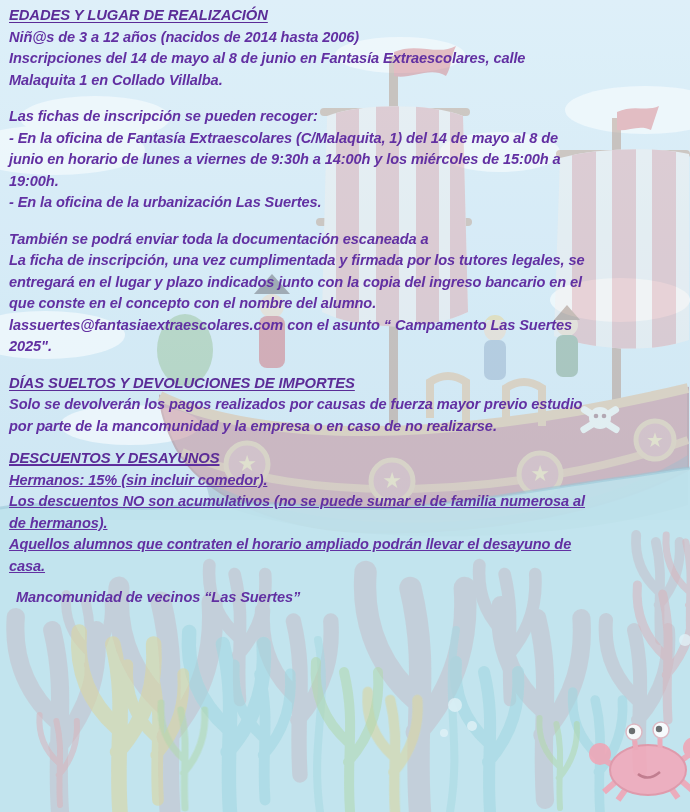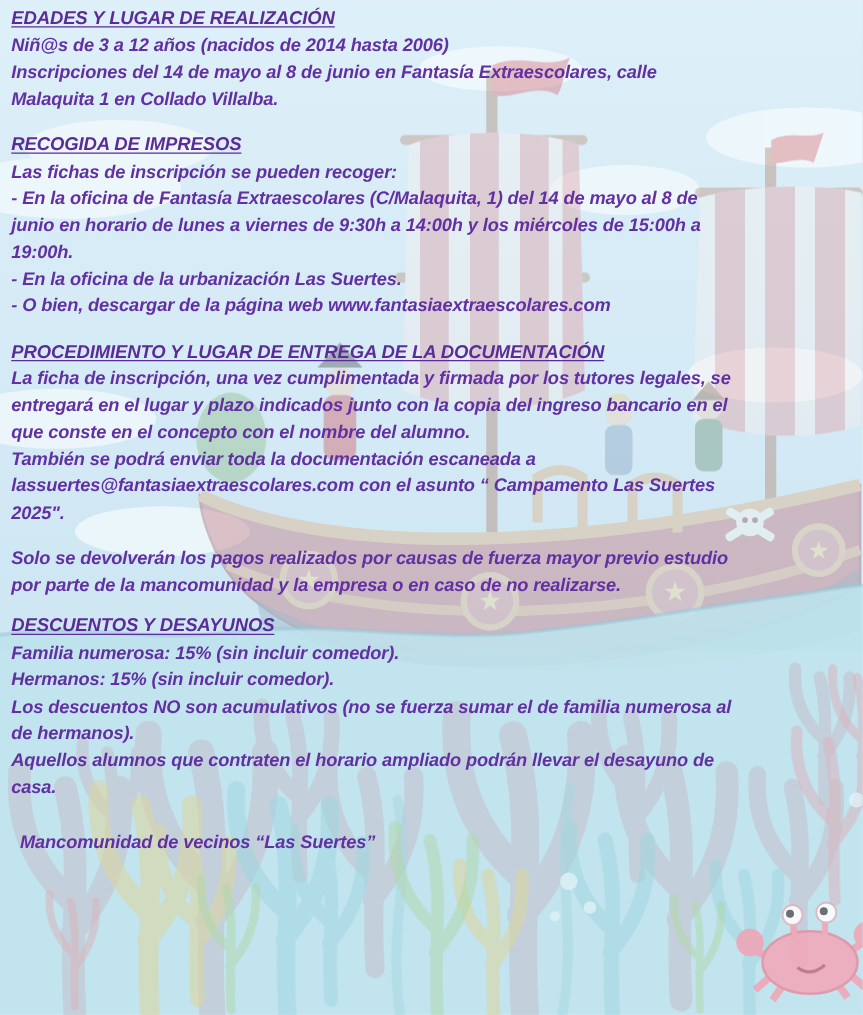--- a/index.html
+++ b/index.html
@@ -8,21 +8,21 @@
   .content{
     position:absolute;left:0;top:0;width:597px;height:812px;box-sizing:border-box;
     padding:5px 2px 0 9px;
     font-family:"Liberation Sans",sans-serif;
     font-style:italic;font-weight:bold;
     font-size:14.6px;letter-spacing:-0.1px;line-height:21.5px;
     color:#6230a2;
   }
   .content section{margin:0 0 15px 0;}
   .content section.gap-sm{margin-bottom:11px;}
-  .content section.gap-lg{margin-bottom:22px;}
+  .content section.gap-lg{margin-bottom:10px;text-decoration:underline;}
   .content section:last-child{margin-bottom:0;}
   .content h2{
     margin:0;font-size:14.8px;font-style:italic;font-weight:bold;
     color:#5b2c97;text-decoration:underline;text-underline-offset:2px;
   }
   .content p{margin:0;}
   .content p.indent{padding-left:7px;}
 </style>
 </head>
 <body>
@@ -229,43 +229,40 @@
 
   <div class="content">
 
     <section>
       <h2>EDADES Y LUGAR DE REALIZACIÓN</h2>
       <p>Niñ@s de 3 a 12 años (nacidos de 2014 hasta 2006)</p>
       <p>Inscripciones del 14 de mayo al 8 de junio en Fantasía Extraescolares, calle Malaquita 1 en Collado Villalba.</p>
     </section>
 
     <section>
-      <h2>RECOGIDA DE IMPRESOS</h2>
       <p>Las fichas de inscripción se pueden recoger:</p>
       <p>- En la oficina de Fantasía Extraescolares (C/Malaquita, 1) del 14 de mayo al 8 de junio en horario de lunes a viernes de 9:30h a 14:00h y los miércoles de 15:00h a 19:00h.</p>
       <p>- En la oficina de la urbanización Las Suertes.</p>
-      <p>- O bien, descargar de la página web www.fantasiaextraescolares.com</p>
-    </section>
-
-    <section>
-      <h2>PROCEDIMIENTO Y LUGAR DE ENTREGA DE LA DOCUMENTACIÓN</h2>
+    </section>
+
+    <section>
+      <p>También se podrá enviar toda la documentación escaneada a</p>
       <p>La ficha de inscripción, una vez cumplimentada y firmada por los tutores legales, se entregará en el lugar y plazo indicados junto con la copia del ingreso bancario en el que conste en el concepto con el nombre del alumno.</p>
-      <p>También se podrá enviar toda la documentación escaneada a</p>
       <p>lassuertes@fantasiaextraescolares.com con el asunto “ Campamento Las Suertes 2025".</p>
     </section>
 
     <section class="gap-sm">
+      <h2>DÍAS SUELTOS Y DEVOLUCIONES DE IMPORTES</h2>
       <p>Solo se devolverán los pagos realizados por causas de fuerza mayor previo estudio por parte de la mancomunidad y la empresa o en caso de no realizarse.</p>
     </section>
 
     <section class="gap-lg">
       <h2>DESCUENTOS Y DESAYUNOS</h2>
-      <p>Familia numerosa: 15% (sin incluir comedor).</p>
       <p>Hermanos: 15% (sin incluir comedor).</p>
-      <p>Los descuentos NO son acumulativos (no se fuerza sumar el de familia numerosa al de hermanos).</p>
+      <p>Los descuentos NO son acumulativos (no se puede sumar el de familia numerosa al de hermanos).</p>
       <p>Aquellos alumnos que contraten el horario ampliado podrán llevar el desayuno de casa.</p>
     </section>
 
 
     <section>
       <p class="indent">Mancomunidad de vecinos “Las Suertes”</p>
     </section>
 
   </div>
 </div>

